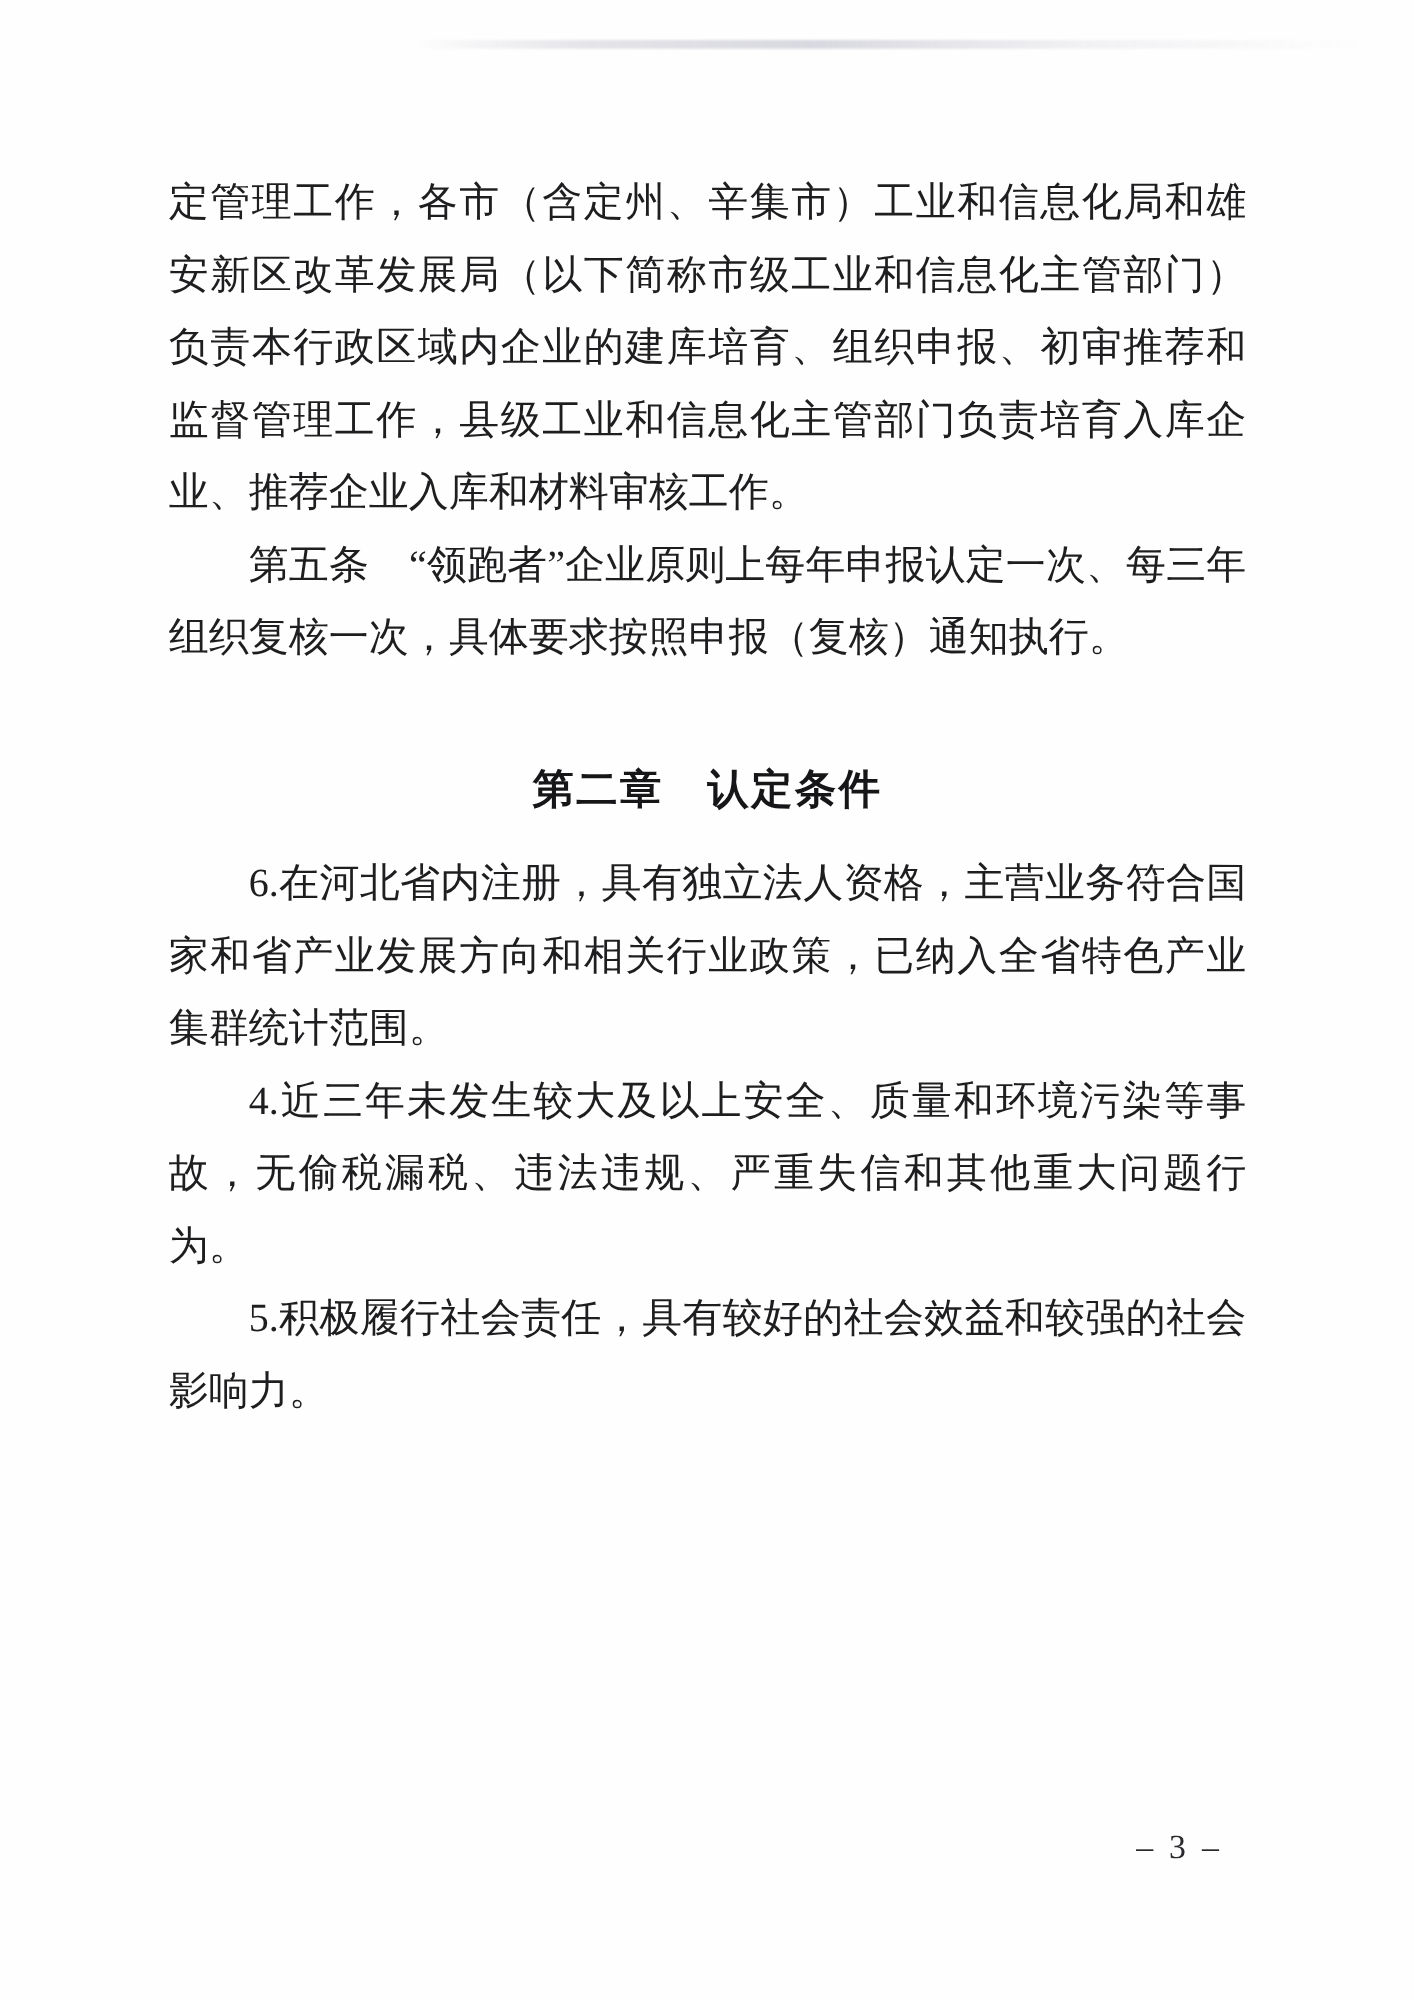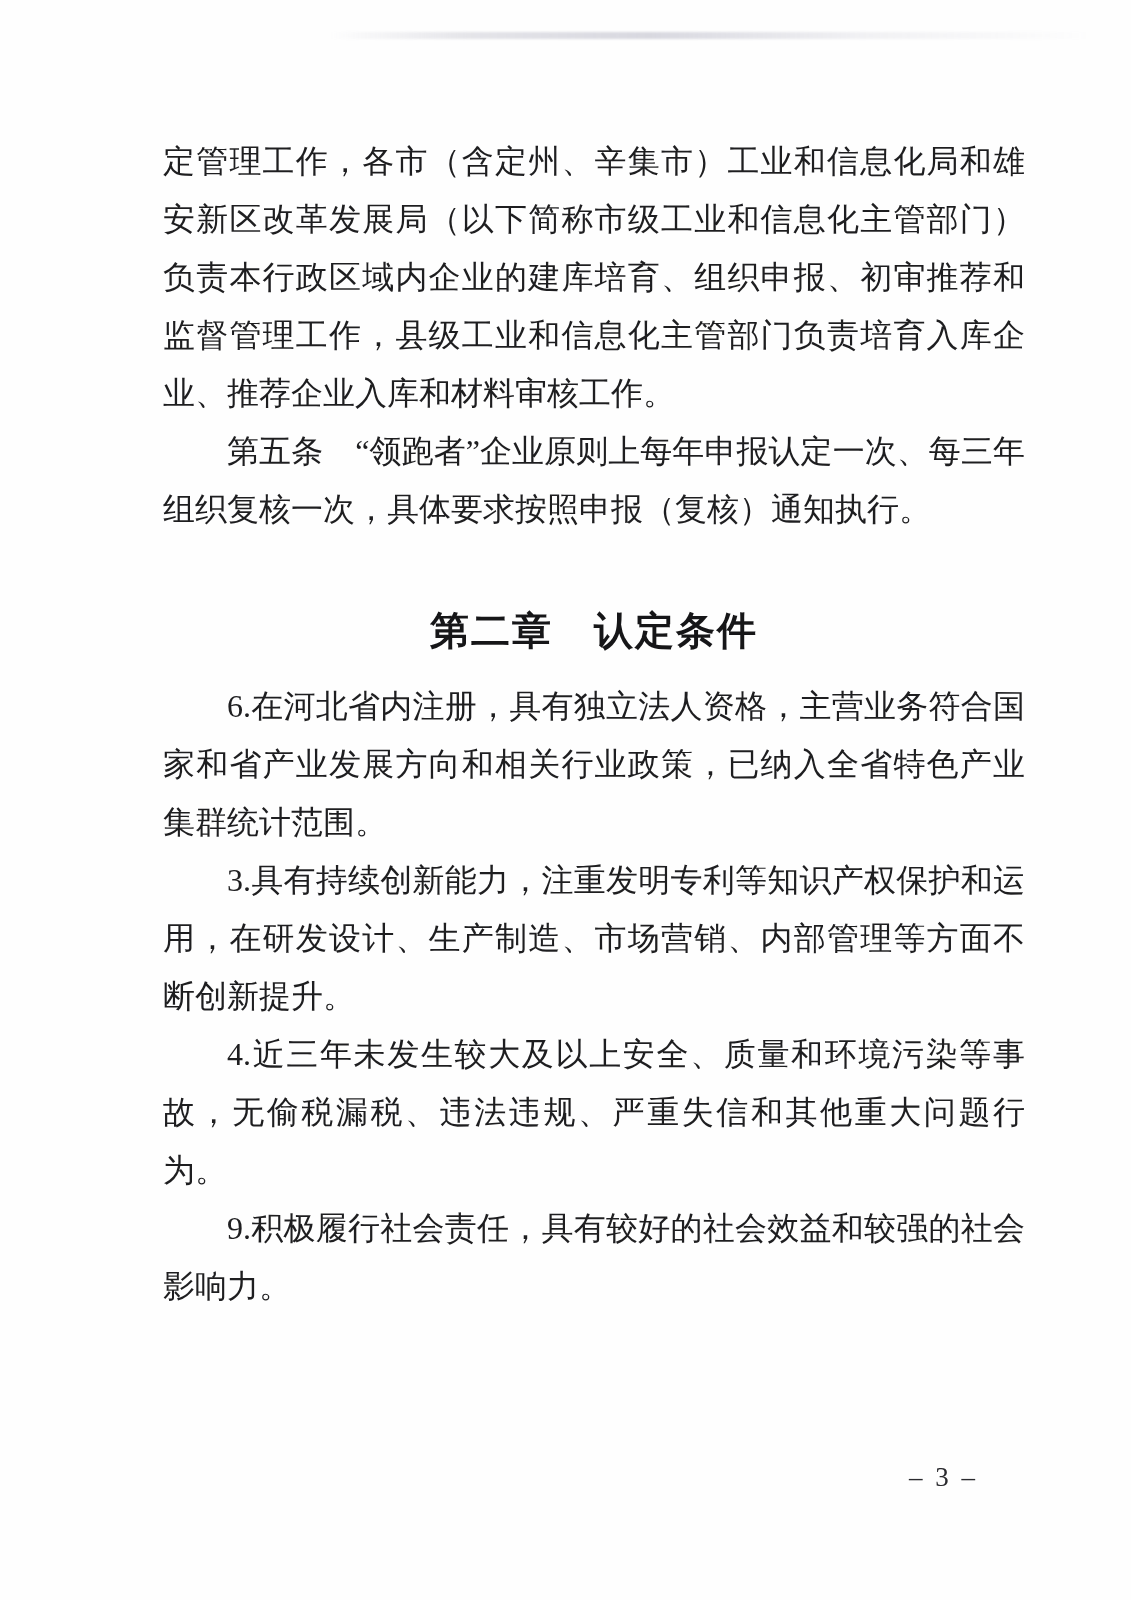--- a/index.html
+++ b/index.html
@@ -33,33 +33,32 @@
   }
   .body-text {
     position: absolute;
     top: 132px;
     left: 135px;
     width: 862px;
     font-size: 32px;
     line-height: 58px;
     text-align: justify;
     text-justify: inter-character;
-    margin-left: 28px;
   }
   .para {
     margin: 0;
     word-break: break-all;
   }
   .para.indent {
     text-indent: 2em;
   }
   .chapter-heading {
     font-family: "Liberation Sans", "DejaVu Sans", sans-serif;
     font-weight: 700;
-    font-size: 39px;
+    font-size: 33px;
     line-height: 58px;
     text-align: center;
     letter-spacing: 2px;
     color: #161618;
     margin: 64px 0 17px 0;
   }
   .page-number {
     position: absolute;
     top: 1462px;
     right: 153px;
@@ -81,23 +80,22 @@
     <p class="para">定管理工作，各市（含定州、辛集市）工业和信息化局和雄安新区改革发展局（以下简称市级工业和信息化主管部门）负责本行政区域内企业的建库培育、组织申报、初审推荐和监督管理工作，县级工业和信息化主管部门负责培育入库企业、推荐企业入库和材料审核工作。</p>
 
     <p class="para indent">第五条　“领跑者”企业原则上每年申报认定一次、每三年组织复核一次，具体要求按照申报（复核）通知执行。</p>
 
     <h2 class="chapter-heading">第二章　认定条件</h2>
 
 
     <p class="para indent">6.在河北省内注册，具有独立法人资格，主营业务符合国家和省产业发展方向和相关行业政策，已纳入全省特色产业集群统计范围。</p>
 
 
-    <p class="para indent">3.具有持续创新能力，注重发明专利等知识产权保护和运用，在研发设计、生产制造、市场营销、内部管理等方面不断创新提升。</p>
 
     <p class="para indent">4.近三年未发生较大及以上安全、质量和环境污染等事故，无偷税漏税、违法违规、严重失信和其他重大问题行为。</p>
 
-    <p class="para indent">9.积极履行社会责任，具有较好的社会效益和较强的社会影响力。</p>
+    <p class="para indent">5.积极履行社会责任，具有较好的社会效益和较强的社会影响力。</p>
 
   </div>
 
   <div class="page-number">– 3 –</div>
 
 </div>
 
 </body></html>

